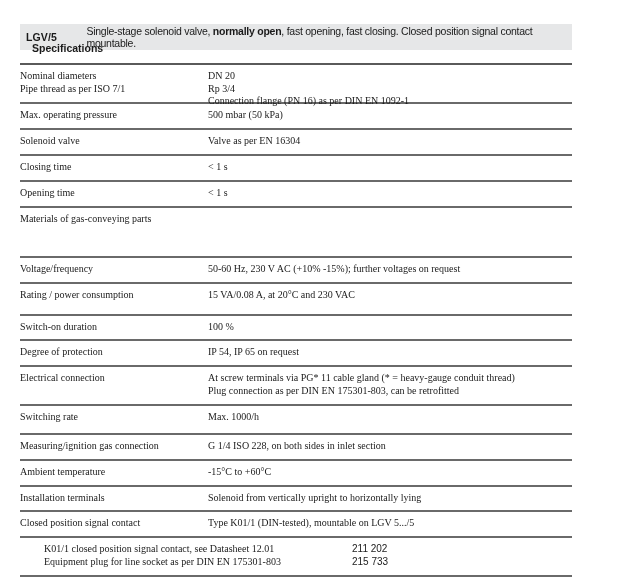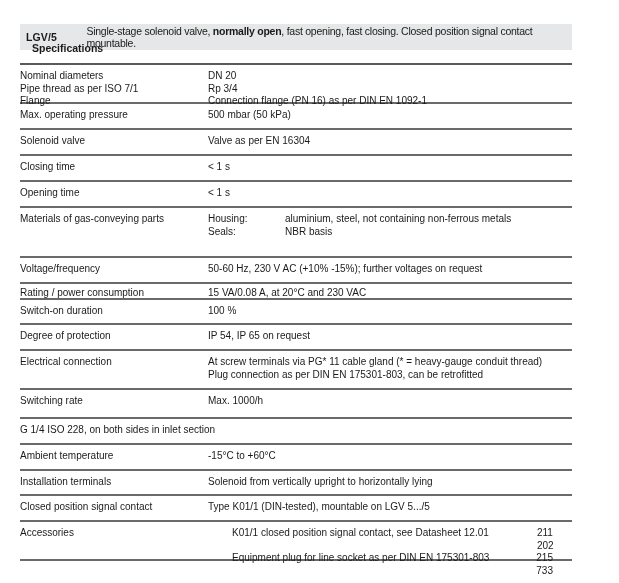--- a/index.html
+++ b/index.html
@@ -20,42 +20,41 @@
     .table {
       position: absolute; left: 20px; top: 63px; width: 552px;
       border-top: 2px solid #5a5a5a;
     }
     .row {
       display: flex; border-bottom: 2px solid #6a6a6a; font-size: 10px; line-height: 12.5px;
       padding-top: 5px; box-sizing: border-box;
     }
     .row .label { width: 188px; flex: none; }
     .row .value { flex: 1; }
-    .line { white-space: nowrap; }
+    .line { white-space: nowrap; font-family: Liberation Serif, serif; }
     .pair { display: flex; }
     .pair .k { width: 77px; }
     .acc { display: flex; }
     .acc .t { width: 308px; margin-left: 24px; }
   </style>
 </head>
 <body>
 
 <div class="header-bar">
   <span class="model">LGV/5</span>
   <span class="desc"><span>Single-stage solenoid valve, </span><b>normally open</b><span>, fast opening, fast closing. Closed position signal contact mountable.</span></span>
 </div>
 
 <div class="spec-title">Specifications</div>
 
 <div class="table" id="spec-table">
     <div class="row" style="height: 39px;">
       <div class="label">
         <div class="line">Nominal diameters</div>
         <div class="line">Pipe thread as per ISO 7/1</div>
-        <div class="line">Flange</div>
       </div>
       <div class="value">
         <div class="line">DN 20</div>
         <div class="line">Rp 3/4</div>
         <div class="line">Connection flange (PN 16) as per DIN EN 1092-1</div>
       </div>
     </div>
     <div class="row" style="height: 26px;">
       <div class="label">
         <div class="line">Max. operating pressure</div>
@@ -85,40 +84,30 @@
         <div class="line">Opening time</div>
       </div>
       <div class="value">
         <div class="line">&lt; 1 s</div>
       </div>
     </div>
     <div class="row" style="height: 50px;">
       <div class="label">
         <div class="line">Materials of gas-conveying parts</div>
       </div>
-      <div class="value">
-        <div class="pair">
-          <span class="k">Housing:</span>
-          <span class="line">aluminium, steel, not containing non-ferrous metals</span>
-        </div>
-        <div class="pair">
-          <span class="k">Seals:</span>
-          <span class="line">NBR basis</span>
-        </div>
-      </div>
     </div>
     <div class="row" style="height: 26px;">
       <div class="label">
         <div class="line">Voltage/frequency</div>
       </div>
       <div class="value">
         <div class="line">50-60 Hz, 230 V AC (+10% -15%); further voltages on request</div>
       </div>
     </div>
-    <div class="row" style="height: 16px; align-items: center;">
+    <div class="row" style="height: 32px;">
       <div class="label">
         <div class="line">Rating / power consumption</div>
       </div>
       <div class="value">
         <div class="line">15 VA/0.08 A, at 20°C and 230 VAC</div>
       </div>
     </div>
     <div class="row" style="height: 25px;">
       <div class="label">
         <div class="line">Switch-on duration</div>
@@ -146,20 +135,23 @@
     </div>
     <div class="row" style="height: 29px;">
       <div class="label">
         <div class="line">Switching rate</div>
       </div>
       <div class="value">
         <div class="line">Max. 1000/h</div>
       </div>
     </div>
     <div class="row" style="height: 26px;">
+      <div class="label">
+        <div class="line">Measuring/ignition gas connection</div>
+      </div>
       <div class="value">
         <div class="line">G 1/4 ISO 228, on both sides in inlet section</div>
       </div>
     </div>
     <div class="row" style="height: 26px;">
       <div class="label">
         <div class="line">Ambient temperature</div>
       </div>
       <div class="value">
         <div class="line">-15°C to +60°C</div>
@@ -175,23 +167,20 @@
     </div>
     <div class="row" style="height: 26px;">
       <div class="label">
         <div class="line">Closed position signal contact</div>
       </div>
       <div class="value">
         <div class="line">Type K01/1 (DIN-tested), mountable on LGV 5.../5</div>
       </div>
     </div>
     <div class="row" style="height: 39px;">
-      <div class="label">
-        <div class="line">Accessories</div>
-      </div>
       <div class="value">
         <div class="acc">
           <span class="t line">K01/1 closed position signal contact, see Datasheet 12.01</span>
           <span>211 202</span>
         </div>
         <div class="acc">
           <span class="t line">Equipment plug for line socket as per DIN  EN 175301-803</span>
           <span>215 733</span>
         </div>
       </div>

